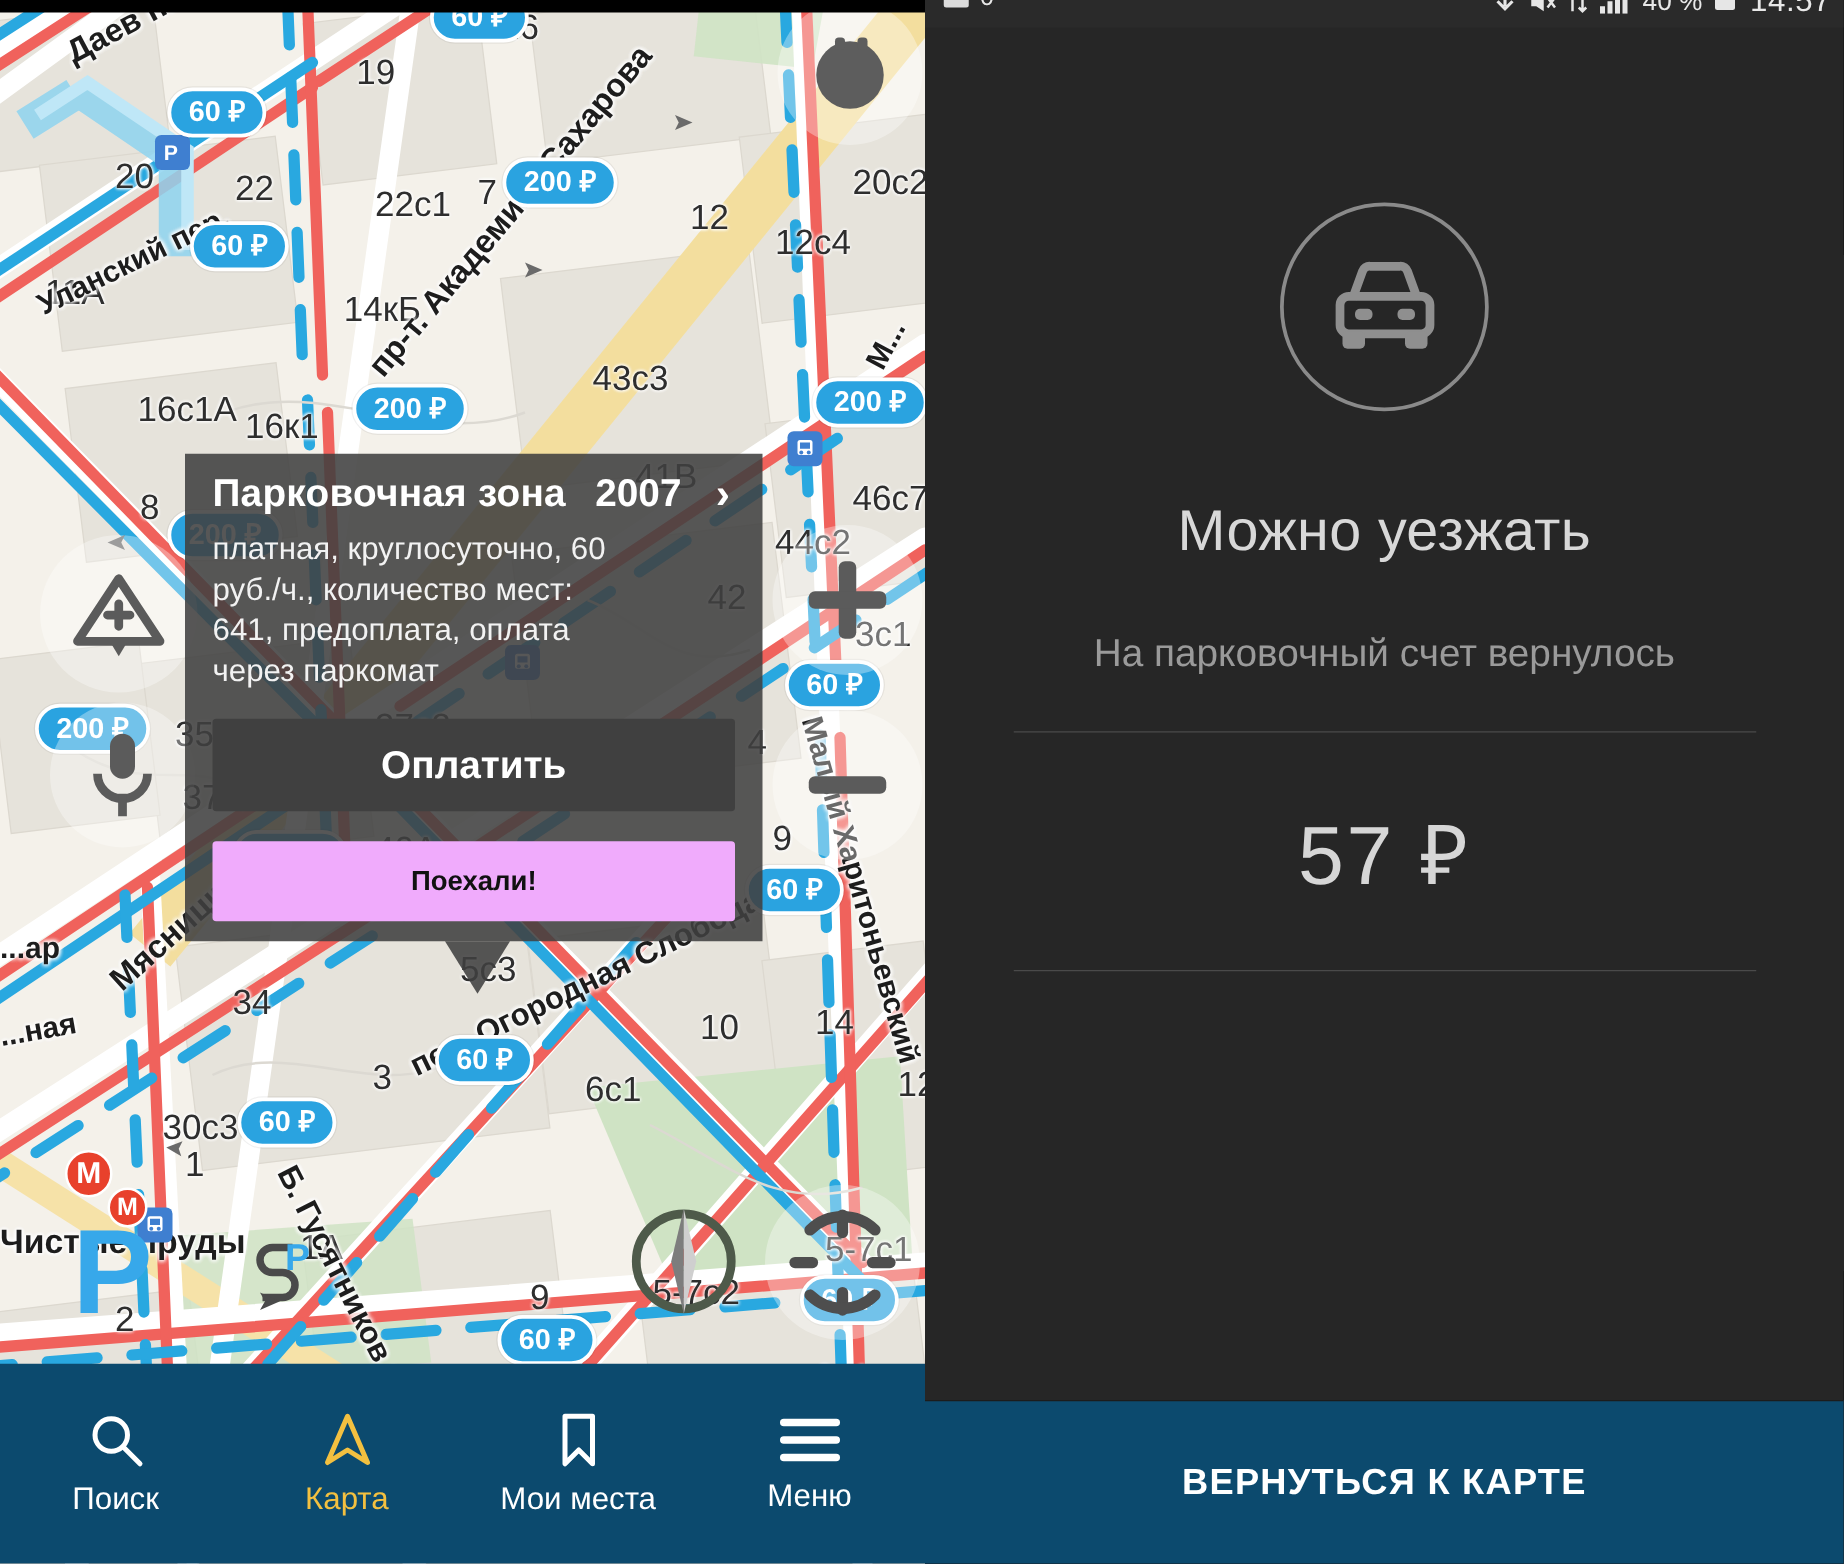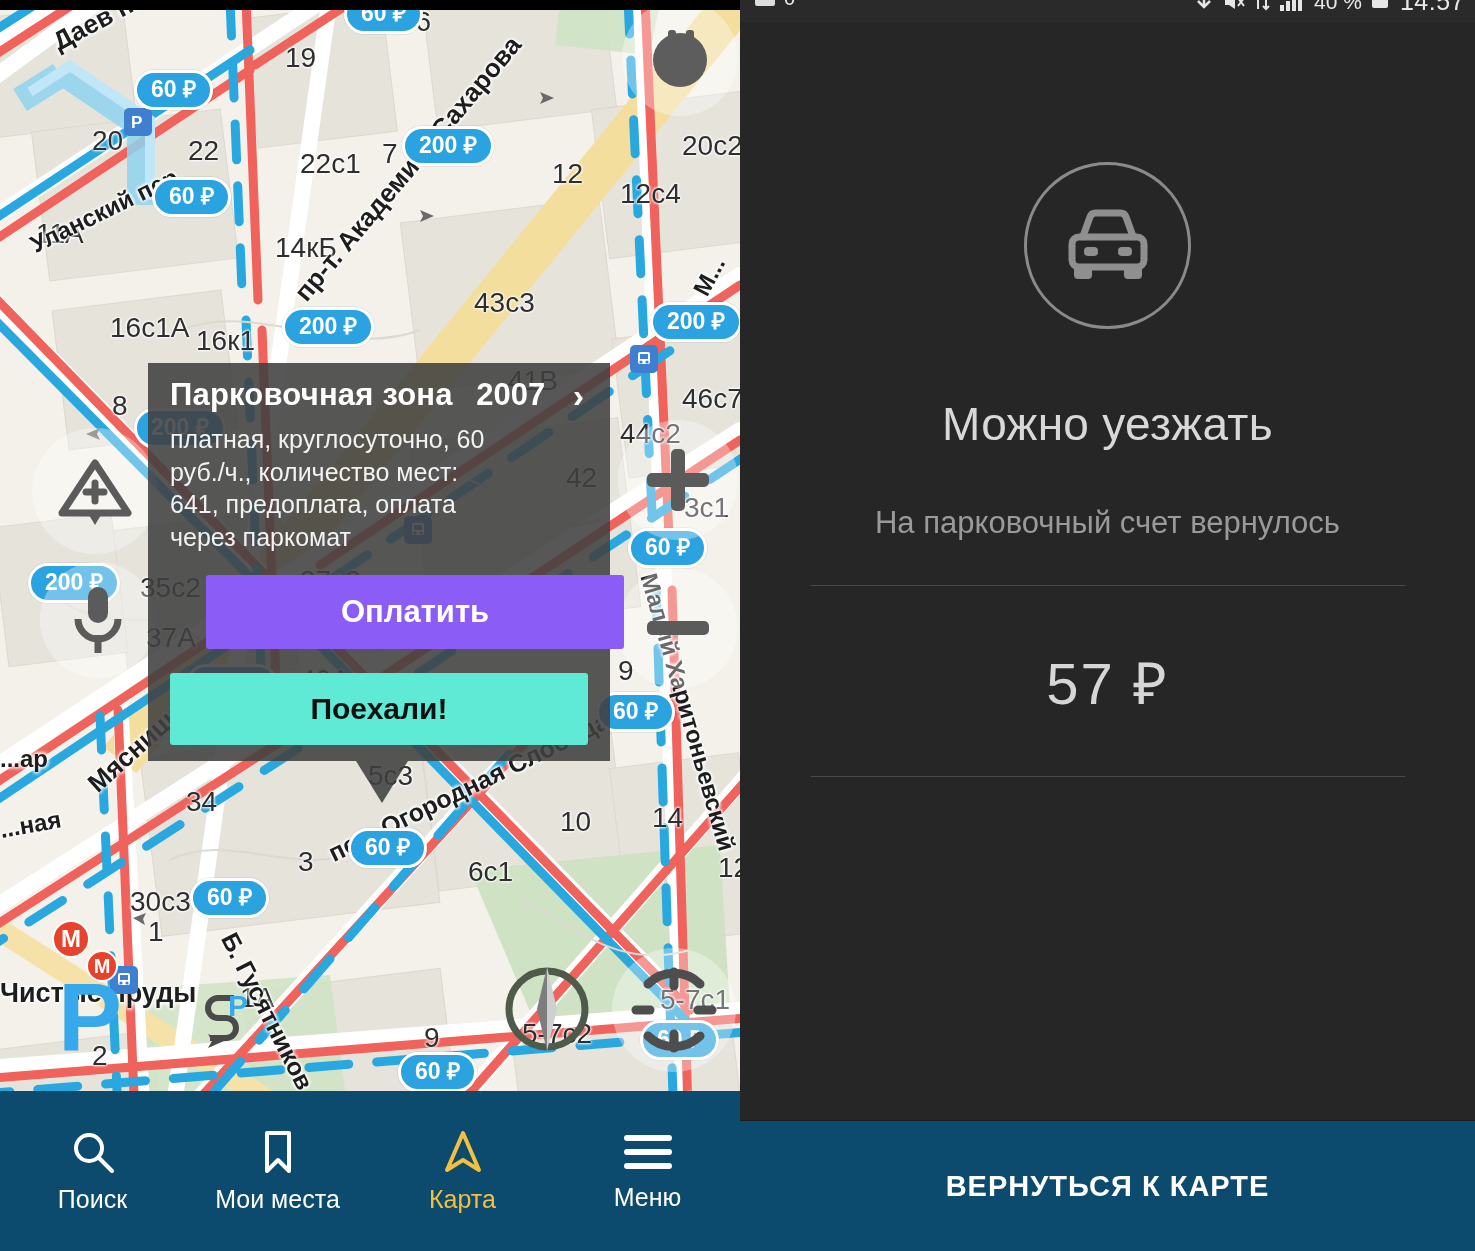--- a/index.html
+++ b/index.html
@@ -48,23 +48,23 @@
   
   .balloon { position:absolute; left:148px; top:363px; width:462px;
     background:rgba(64,64,64,.88); z-index:35; padding:14px 22px 16px; }
   .balloon-head { display:flex; align-items:center; justify-content:space-between; gap:10px; }
   .balloon-title { color:#fff; font-size:31px; font-weight:700; letter-spacing:.2px;}
   .balloon-zone { color:#fff; font-size:31px; font-weight:700; margin-left:-4px;}
   .chev { color:#fff; font-size:34px; font-weight:700; line-height:1; padding-right:4px;}
   .balloon-desc { color:#f2f2f2; font-size:25px; line-height:1.3; margin-top:10px; max-width:340px;}
   .btn { display:block; width:100%; text-align:center; border:none; cursor:pointer;
     font-family:inherit; border-radius:3px; }
-  .btn-pay { background:#8b5cf6; color:#fff; font-size:31px; font-weight:600;
-    padding:19px 0; margin-top:22px;margin-left:36px; }
-  .btn-go { background:#5eead4; color:#111; font-size:30px; font-weight:700;
+  .btn-pay { background:#404040; color:#fff; font-size:31px; font-weight:600;
+    padding:19px 0; margin-top:22px; }
+  .btn-go { background:#f0abfc; color:#111; font-size:22px; font-weight:700;
     padding:19px 16px; margin-top:24px; }
   .balloon-tail { position:absolute; left:208px; top:100%; width:0;height:0;
     border-left:26px solid transparent; border-right:26px solid transparent;
     border-top:42px solid rgba(64,64,64,.88); }
 
   
   .nav { position:absolute; left:0; bottom:0; width:740px; height:160px; background:#0c4a6e;
     display:flex; z-index:50; }
   .nav-item { flex:1; display:flex; flex-direction:column; align-items:center;
     justify-content:center; gap:9px; cursor:pointer; }
@@ -85,21 +85,21 @@
   .dark-body { flex:1; display:flex; flex-direction:column; align-items:center;
     padding-top:140px; }
   .car-circle { width:167px; height:167px; border-radius:50%; border:3px solid #8a8a8a;
     display:flex; align-items:center; justify-content:center; }
   .headline { color:#d8d8d8; font-size:46px; margin-top:68px; letter-spacing:.3px;}
   .subline { color:#9a9a9a; font-size:31px; margin-top:54px; }
   .rule { width:594px; height:1px; background:#4a4a4a; }
   .rule.top { margin-top:44px; }
   .rule.bot { margin-top:0; }
   .amount-box { width:594px; height:190px; display:flex; align-items:center; justify-content:center; }
-  .amount { color:#d6d6d6; font-size:58px; letter-spacing:2px; }
+  .amount { color:#d6d6d6; font-size:66px; letter-spacing:2px; }
 
   .return-bar { height:131px; background:#0c4a6e; border-top:1px solid #1c1c1c;
     display:flex; align-items:center; justify-content:center; cursor:pointer; flex:none;}
   .return-label { color:#fff; font-size:29px; font-weight:600; letter-spacing:1px; }
 </style>
 </head>
 <body>
 
 <div class="screen">
 
@@ -426,32 +426,32 @@
     <div class="nav">
 
       <div class="nav-item">
         <svg width="48" height="48" viewBox="0 0 48 48">
           <circle cx="20" cy="20" r="13" fill="none" stroke="#fff" stroke-width="4"></circle>
           <path d="M30 30 L43 43" stroke="#fff" stroke-width="4" stroke-linecap="round"></path>
         </svg>
         <span class="nav-label">Поиск</span>
       </div>
 
+      <div class="nav-item active">
+        <svg width="48" height="48" viewBox="0 0 48 48">
+          <path d="M24 5 L40 42 L24 32 L8 42 Z" fill="none" stroke="#f3c040" stroke-width="4" stroke-linejoin="round"></path>
+        </svg>
+        <span class="nav-label">Карта</span>
+      </div>
+
       <div class="nav-item">
         <svg width="48" height="48" viewBox="0 0 48 48">
           <path d="M13 5 h22 v38 l-11 -11 l-11 11 Z" fill="none" stroke="#fff" stroke-width="4" stroke-linejoin="round"></path>
         </svg>
         <span class="nav-label">Мои места</span>
-      </div>
-
-      <div class="nav-item active">
-        <svg width="48" height="48" viewBox="0 0 48 48">
-          <path d="M24 5 L40 42 L24 32 L8 42 Z" fill="none" stroke="#f3c040" stroke-width="4" stroke-linejoin="round"></path>
-        </svg>
-        <span class="nav-label">Карта</span>
       </div>
 
       <div class="nav-item">
         <svg width="52" height="44" viewBox="0 0 52 44">
           <g stroke="#fff" stroke-width="6" stroke-linecap="round">
             <path d="M5 8 h42"></path>
               <path d="M5 22 h42"></path>
               <path d="M5 36 h42"></path>
           </g>
         </svg>

